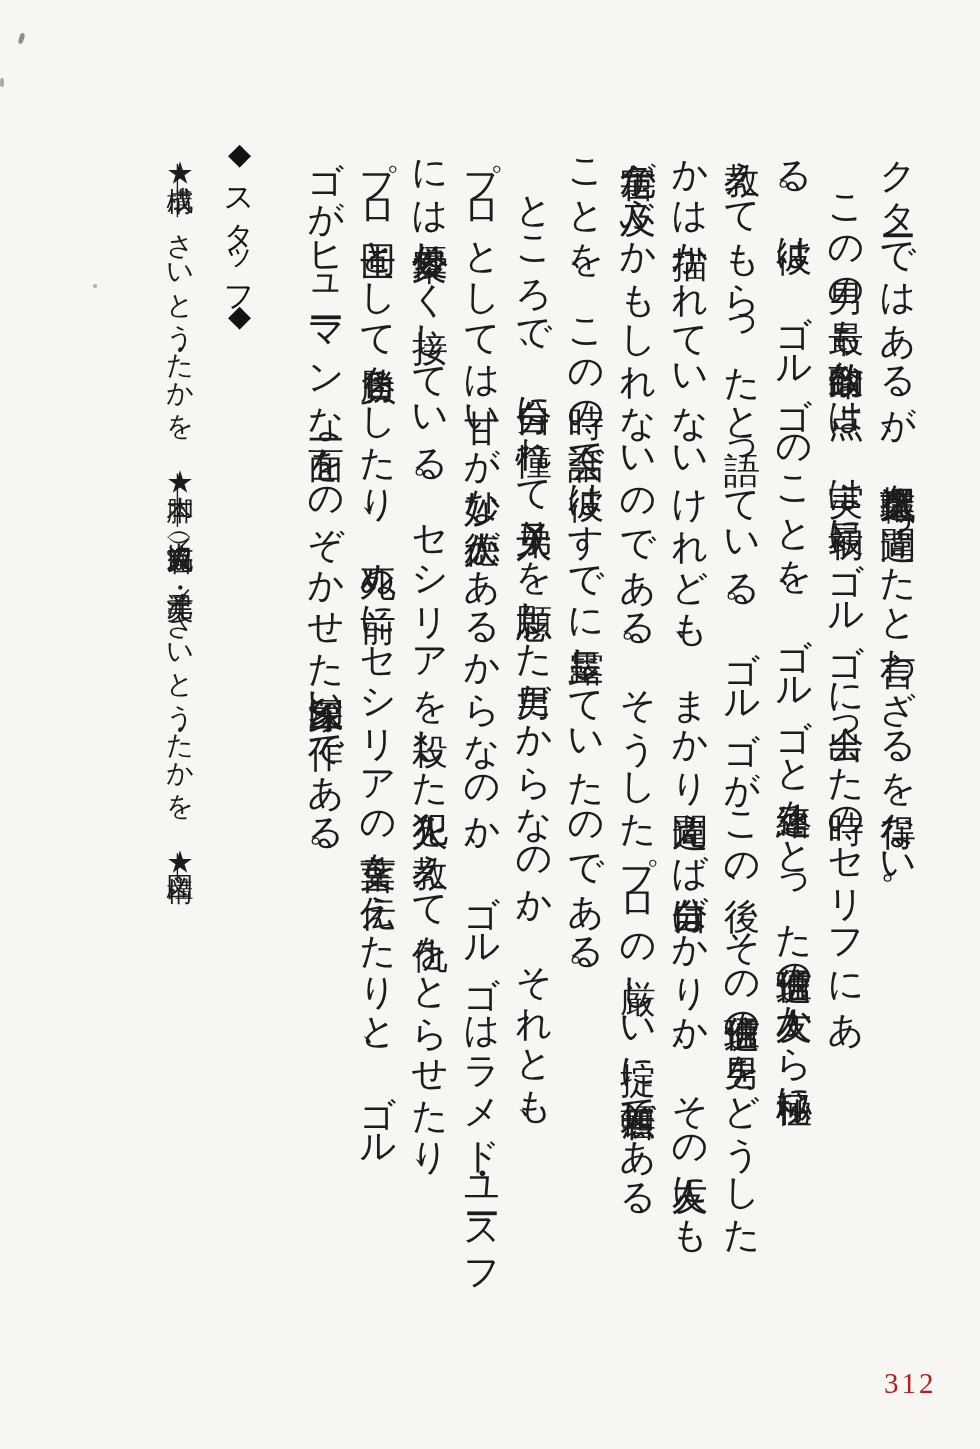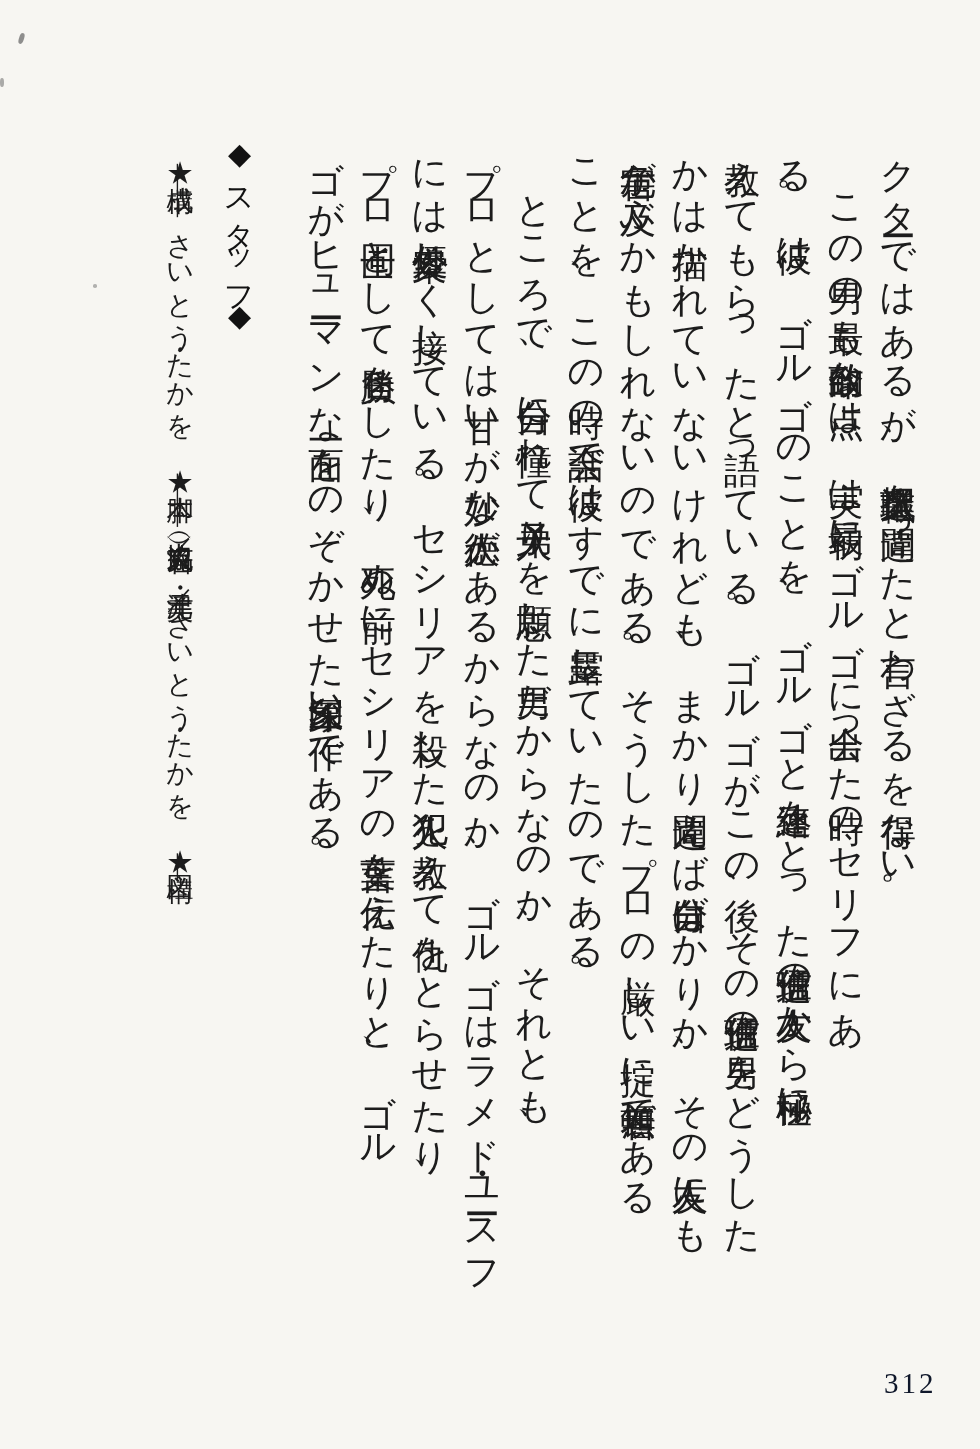--- a/index.html
+++ b/index.html
@@ -60,21 +60,21 @@
   }
   .upright { text-orientation: upright; }
   
   .page-number {
     position: absolute;
     top: 1367px;
     left: 884px;
     writing-mode: horizontal-tb;
     font-size: 29px;
     letter-spacing: 3px;
-    color: #0f172a;
+    color: #b91c1c;
   }
   
   .speck { position: absolute; background: #6b6b6b; border-radius: 45%; }
   .speck-1 { left: 19px; top: 33px; width: 5px; height: 11px; transform: rotate(18deg); opacity: .75; }
   .speck-2 { left: 0px;  top: 78px; width: 4px; height: 9px;  opacity: .55; }
   .speck-3 { left: 93px; top: 284px; width: 4px; height: 4px; opacity: .5; }
 </style>
 </head>
 <body>
 

